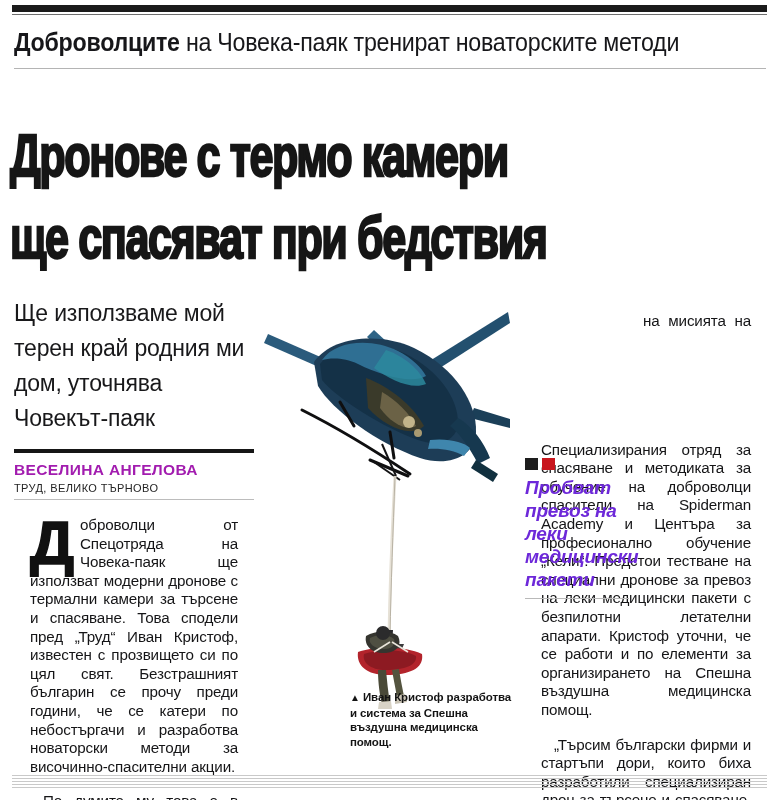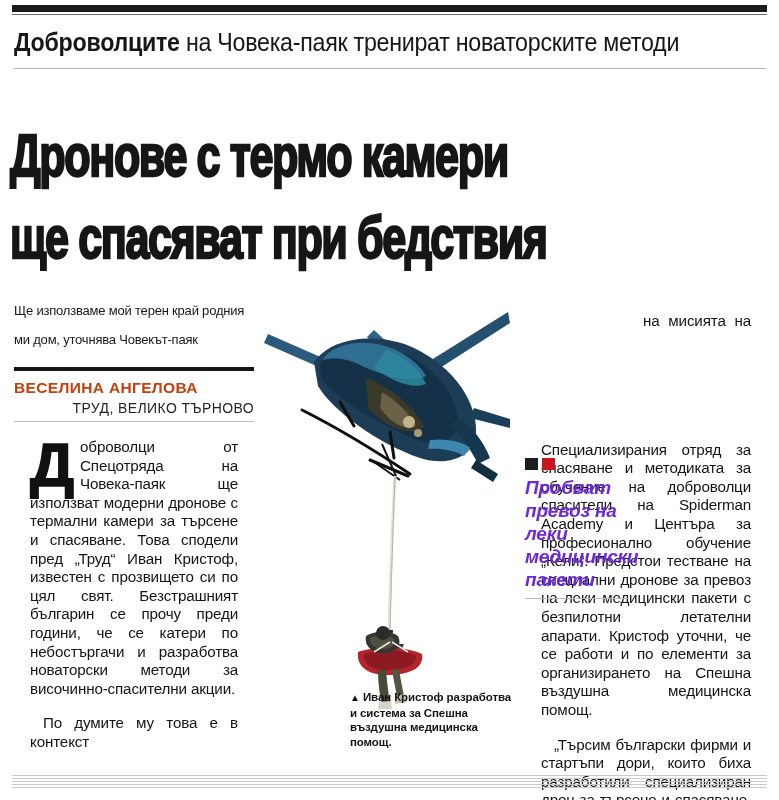--- a/index.html
+++ b/index.html
@@ -90,46 +90,45 @@
     height: 470px;
   }
   .col-right {
     position: absolute;
     left: 525px; top: 296px;
     width: 242px;
   }
 
   
   .deck {
-    font-size: 13px;
-    line-height: 29px;
+    font-size: 23px;
+    line-height: 35px;
     font-weight: 400;
     color: #18181a;
     letter-spacing: -0.2px;
   }
   .rule-deck {
     margin-top: 13px;
     width: 100%;
     height: 4px;
     background: #161616;
   }
   .byline-name {
     margin-top: 8px;
     font-size: 15.5px;
     font-weight: 700;
     letter-spacing: 0.35px;
-    color: #c2410c;
+    color: #a21caf;
   }
   .byline-sub {
     margin-top: 3px;
-    font-size: 14px;
+    font-size: 11px;
     font-weight: 400;
     letter-spacing: 0.4px;
     color: #242424;
-    text-align: right;
   }
   .rule-byline {
     margin-top: 5px;
     width: 100%;
     height: 1px;
     background: #bcbcbc;
   }
 
   
   .body-text {

